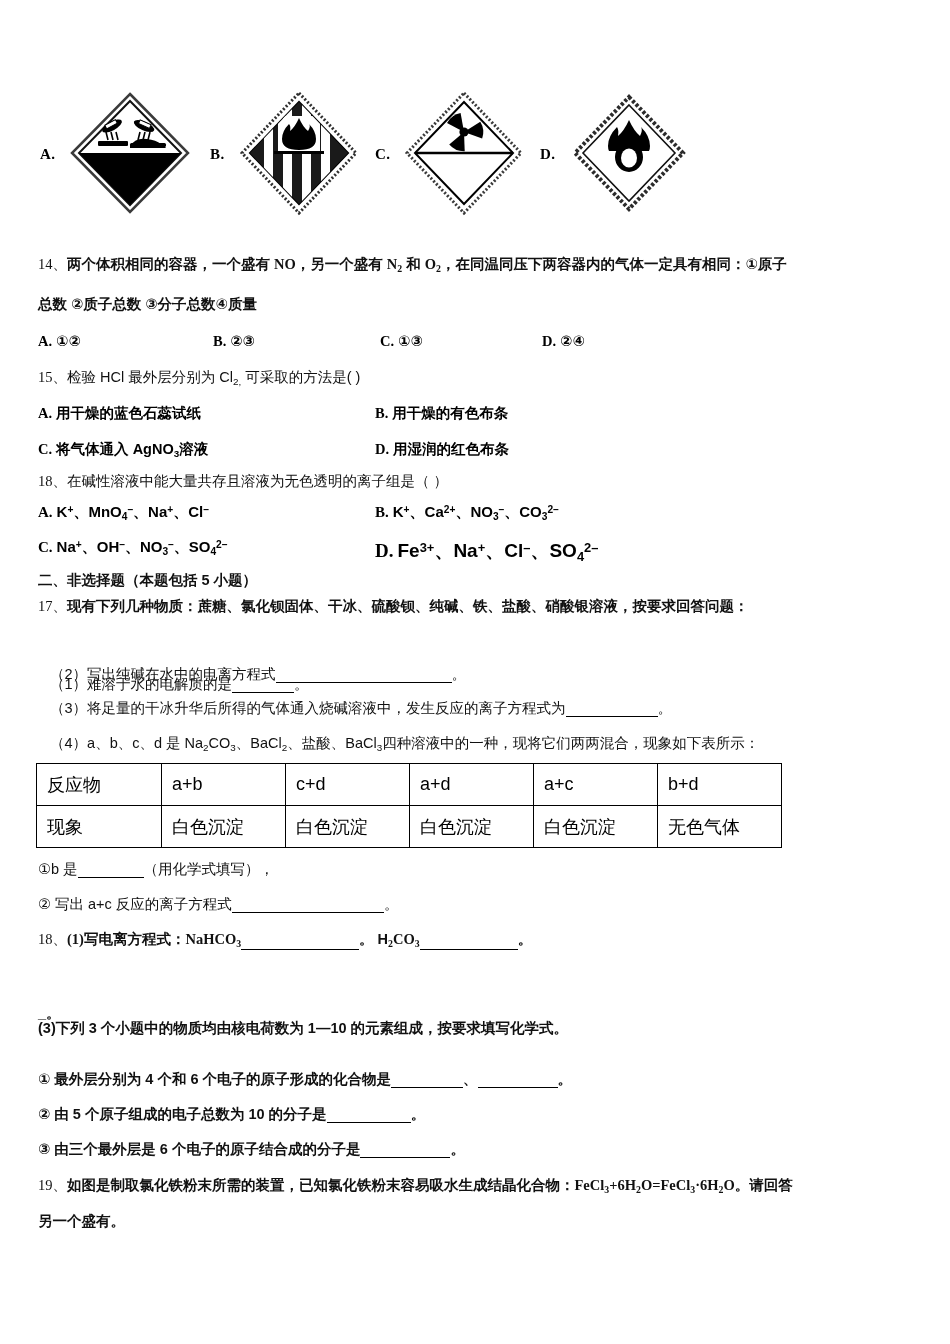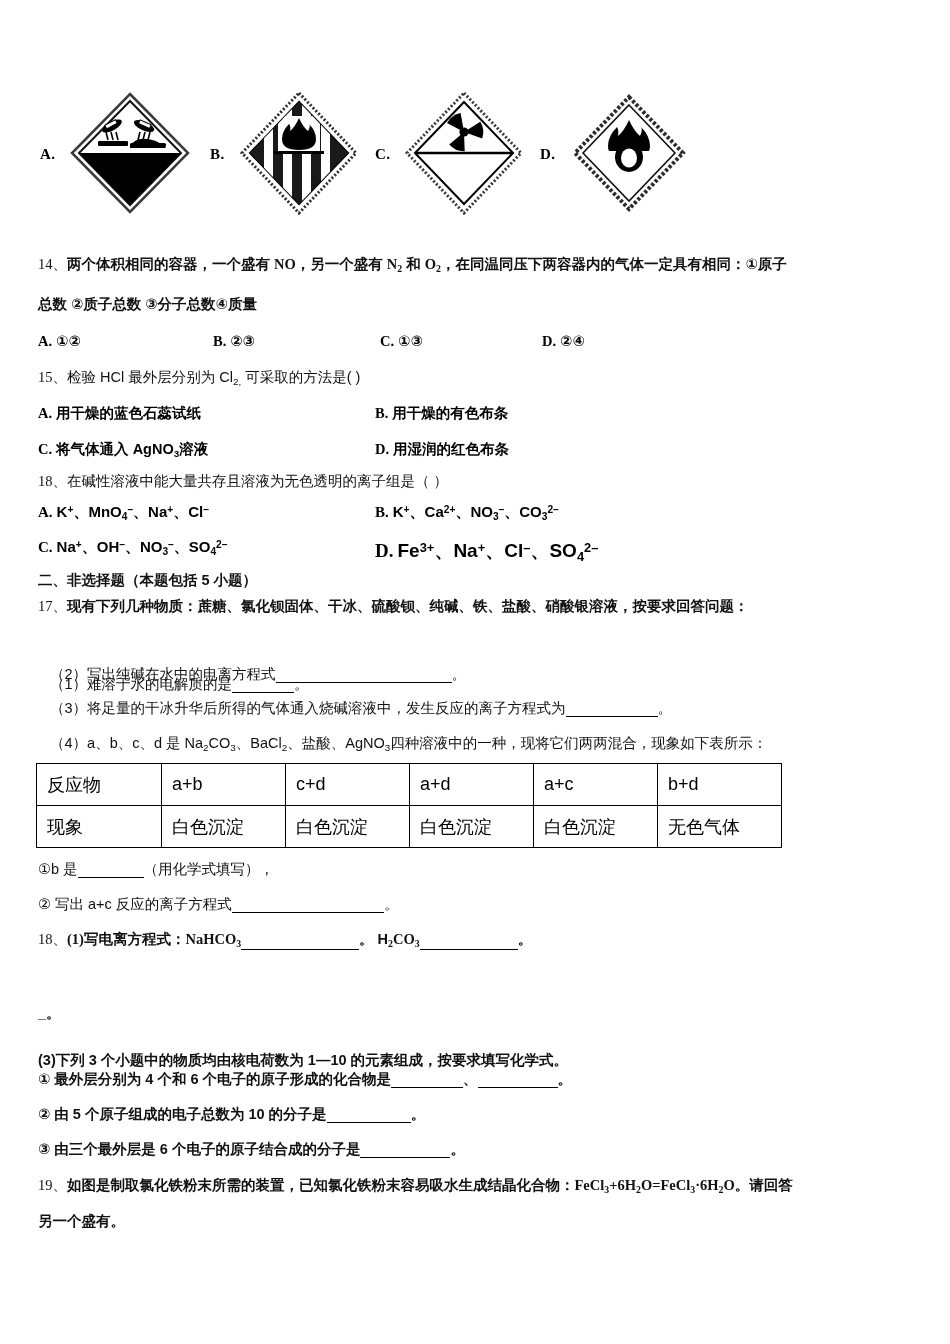--- a/index.html
+++ b/index.html
@@ -267,21 +267,21 @@
 
   <div class="line" style="left:50px; top:666px;">
     <span>（2）写出纯碱在水中的电离方程式</span><span class="fill" style="width:176px;"></span><span>。</span>
   </div>
 
   <div class="line" style="left:50px; top:700px;">
     <span>（3）将足量的干冰升华后所得的气体通入烧碱溶液中，发生反应的离子方程式为</span><span class="fill" style="width:92px;"></span><span>。</span>
   </div>
 
   <div class="line" style="left:50px; top:735px;">
-    <span>（4）a、b、c、d 是 Na</span><sub>2</sub><span>CO</span><sub>3</sub><span>、BaCl</span><sub>2</sub><span>、盐酸、AgNO</span><sub>3</sub><span>四种溶液中的一种，现将它们两两混合，现象如下表所示：</span>
+    <span>（4）a、b、c、d 是 Na</span><sub>2</sub><span>CO</span><sub>3</sub><span>、BaCl</span><sub>2</sub><span>、盐酸、BaCl</span><sub>3</sub><span>四种溶液中的一种，现将它们两两混合，现象如下表所示：</span>
   </div>
 
   <table class="rx">
     <tbody>
         <tr>
       <td class="hdr-col">反应物</td>
       <td class="col">a+b</td>
       <td class="col">c+d</td>
       <td class="col">a+d</td>
       <td class="col">a+c</td>
@@ -305,21 +305,21 @@
   <div class="line" style="left:38px; top:896px;">
     <span>② 写出  a+c  反应的离子方程式</span><span class="fill" style="width:152px;"></span><span>。</span>
   </div>
 
   <div class="line" style="left:38px; top:931px;">
     <span class="qnum">18、</span><span class="b serif"><span>(1)写电离方程式：NaHCO</span><sub>3</sub></span><span class="fill" style="width:118px;"></span><span class="b">。 H</span><span class="b serif"><sub>2</sub><span>CO</span><sub>3</sub></span><span class="fill" style="width:98px;"></span><span class="b">。</span>
   </div>
 
   <div class="line b" style="left:38px; top:1005px;">_。</div>
 
-  <div class="line b" style="left:38px; top:1052px;">(3)下列 3 个小题中的物质均由核电荷数为 1—10 的元素组成，按要求填写化学式。</div>
+  <div class="line b" style="left:38px; top:1020px;">(3)下列 3 个小题中的物质均由核电荷数为 1—10 的元素组成，按要求填写化学式。</div>
 
   <div class="line b" style="left:38px; top:1071px;">
     <span>① 最外层分别为 4 个和 6 个电子的原子形成的化合物是</span><span class="fill" style="width:72px;"></span><span>、</span><span class="fill" style="width:80px;"></span><span>。</span>
   </div>
 
   <div class="line b" style="left:38px; top:1106px;">
     <span>② 由 5 个原子组成的电子总数为 10 的分子是</span><span class="fill" style="width:84px;"></span><span>。</span>
   </div>
 
   <div class="line b" style="left:38px; top:1141px;">

